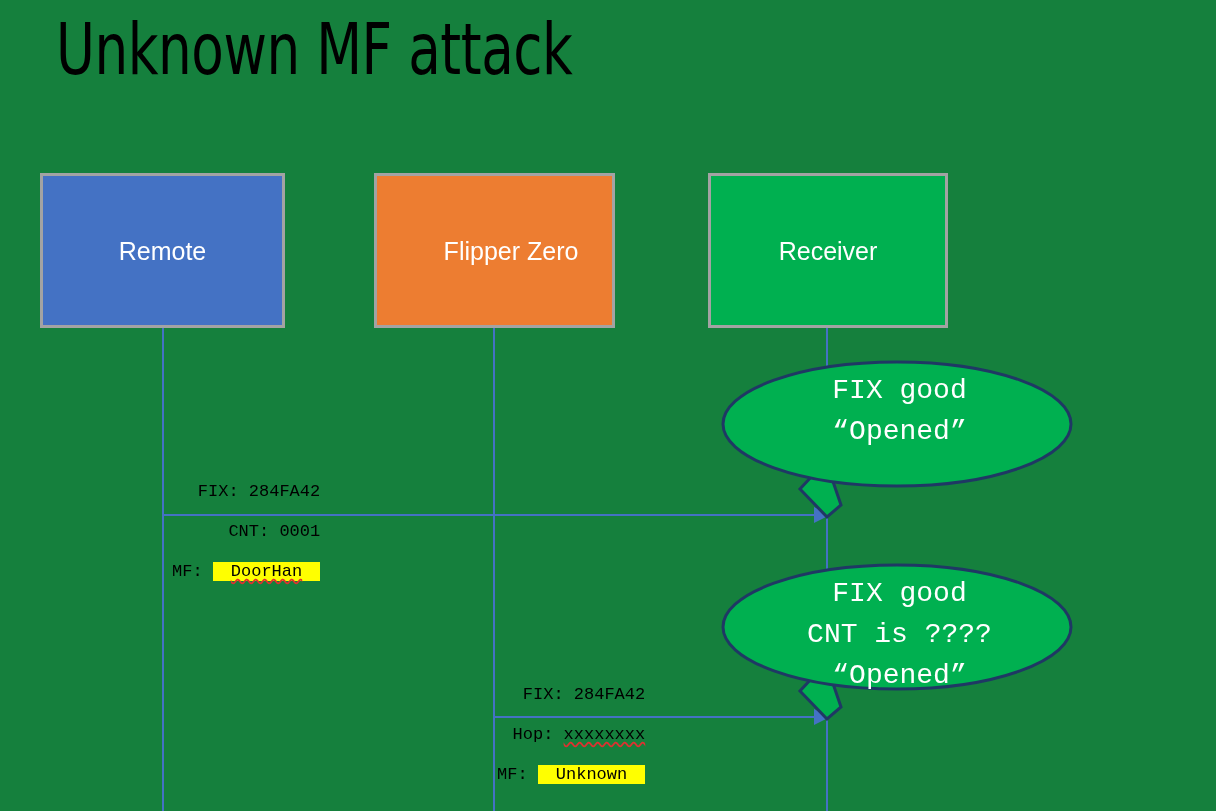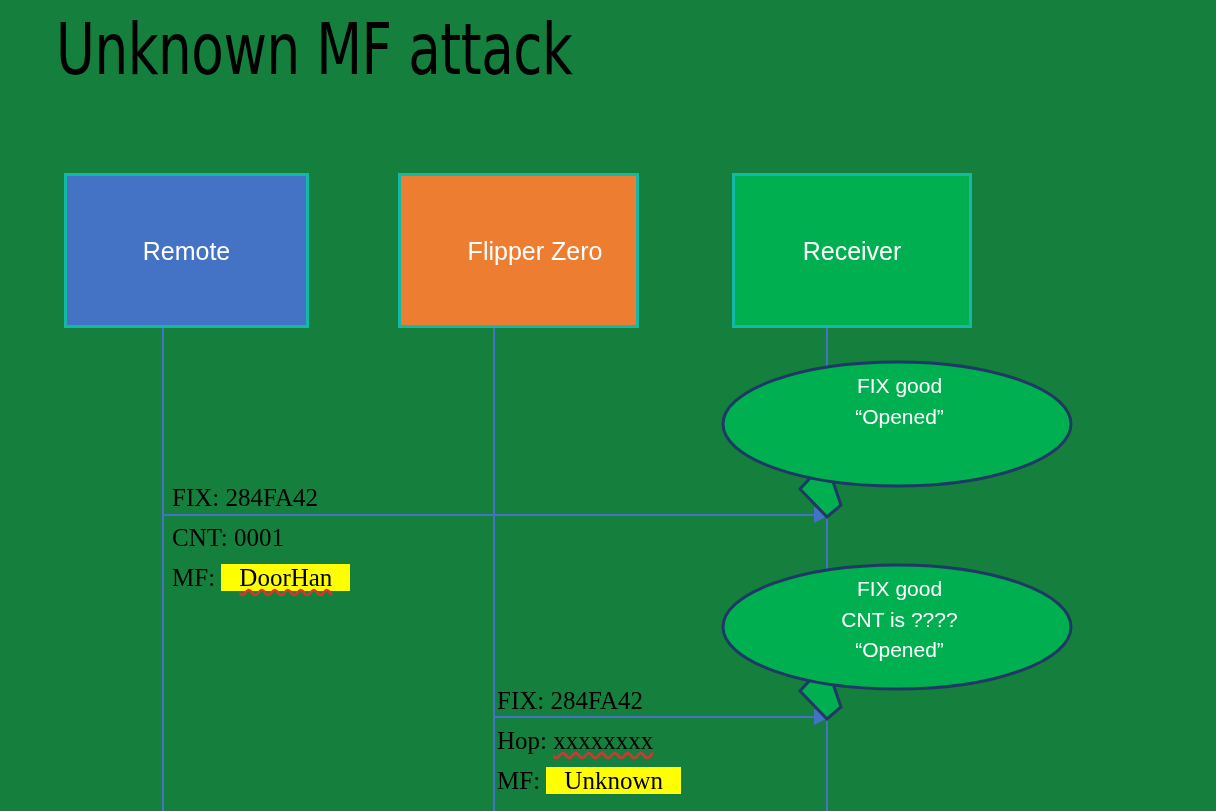--- a/index.html
+++ b/index.html
@@ -45,62 +45,62 @@
     position: absolute;
     left: 0; top: 0;
     width: 1216px;
     height: 811px;
   }
 
   
   .actor-box {
     position: absolute;
     box-sizing: border-box;
-    border: 3px solid #14b8a6;
+    border: 3px solid #a3a3a3;
     display: flex;
     align-items: center;
     justify-content: center;
-    margin-left: 24px;
   }
   .actor-label {
     color: #ffffff;
     font-size: 25px;
     font-weight: 400;
     font-family: "Liberation Sans", sans-serif;
     line-height: 1.2;
     text-align: center;
     white-space: nowrap;
   }
 
   #box-remote  { left: 40px;  top: 173px; width: 245px; height: 155px; background: #4472C4; }
   #box-flipper { left: 374px; top: 173px; width: 241px; height: 155px; background: #ED7D31; padding-left: 33px; }
   #box-receiver{ left: 708px; top: 173px; width: 240px; height: 155px; background: #00B050; justify-content: center; }
 
   
   .callout-text {
     position: absolute;
     color: #ffffff;
-    font-size: 21px;
-    font-family: Liberation Sans, sans-serif;
+    font-size: 28px;
+    font-family: Liberation Mono, monospace;
     line-height: 1.46;
     text-align: center;
     white-space: nowrap;
     pointer-events: none;
   }
   #callout-text-1 { left: 727px; top: 371px; width: 345px; }
   #callout-text-2 { left: 727px; top: 574px; width: 345px; }
 
   
   .msg-block {
     position: absolute;
-    font-size: 25px;
+    font-size: 17px;
     color: #000000;
-    font-family: Liberation Serif, serif;
+    font-family: Liberation Mono, monospace;
     line-height: 1.6;
     white-space: nowrap;
+    text-align: right;
   }
   #msg-block-1 { left: 172px; top: 478px; }
   #msg-block-2 { left: 497px; top: 681px; }
 
   .msg-line { display: block; height: 40px; }
 
   .hl {
     background: #FFFF00;
     padding: 0 18px;
   }

